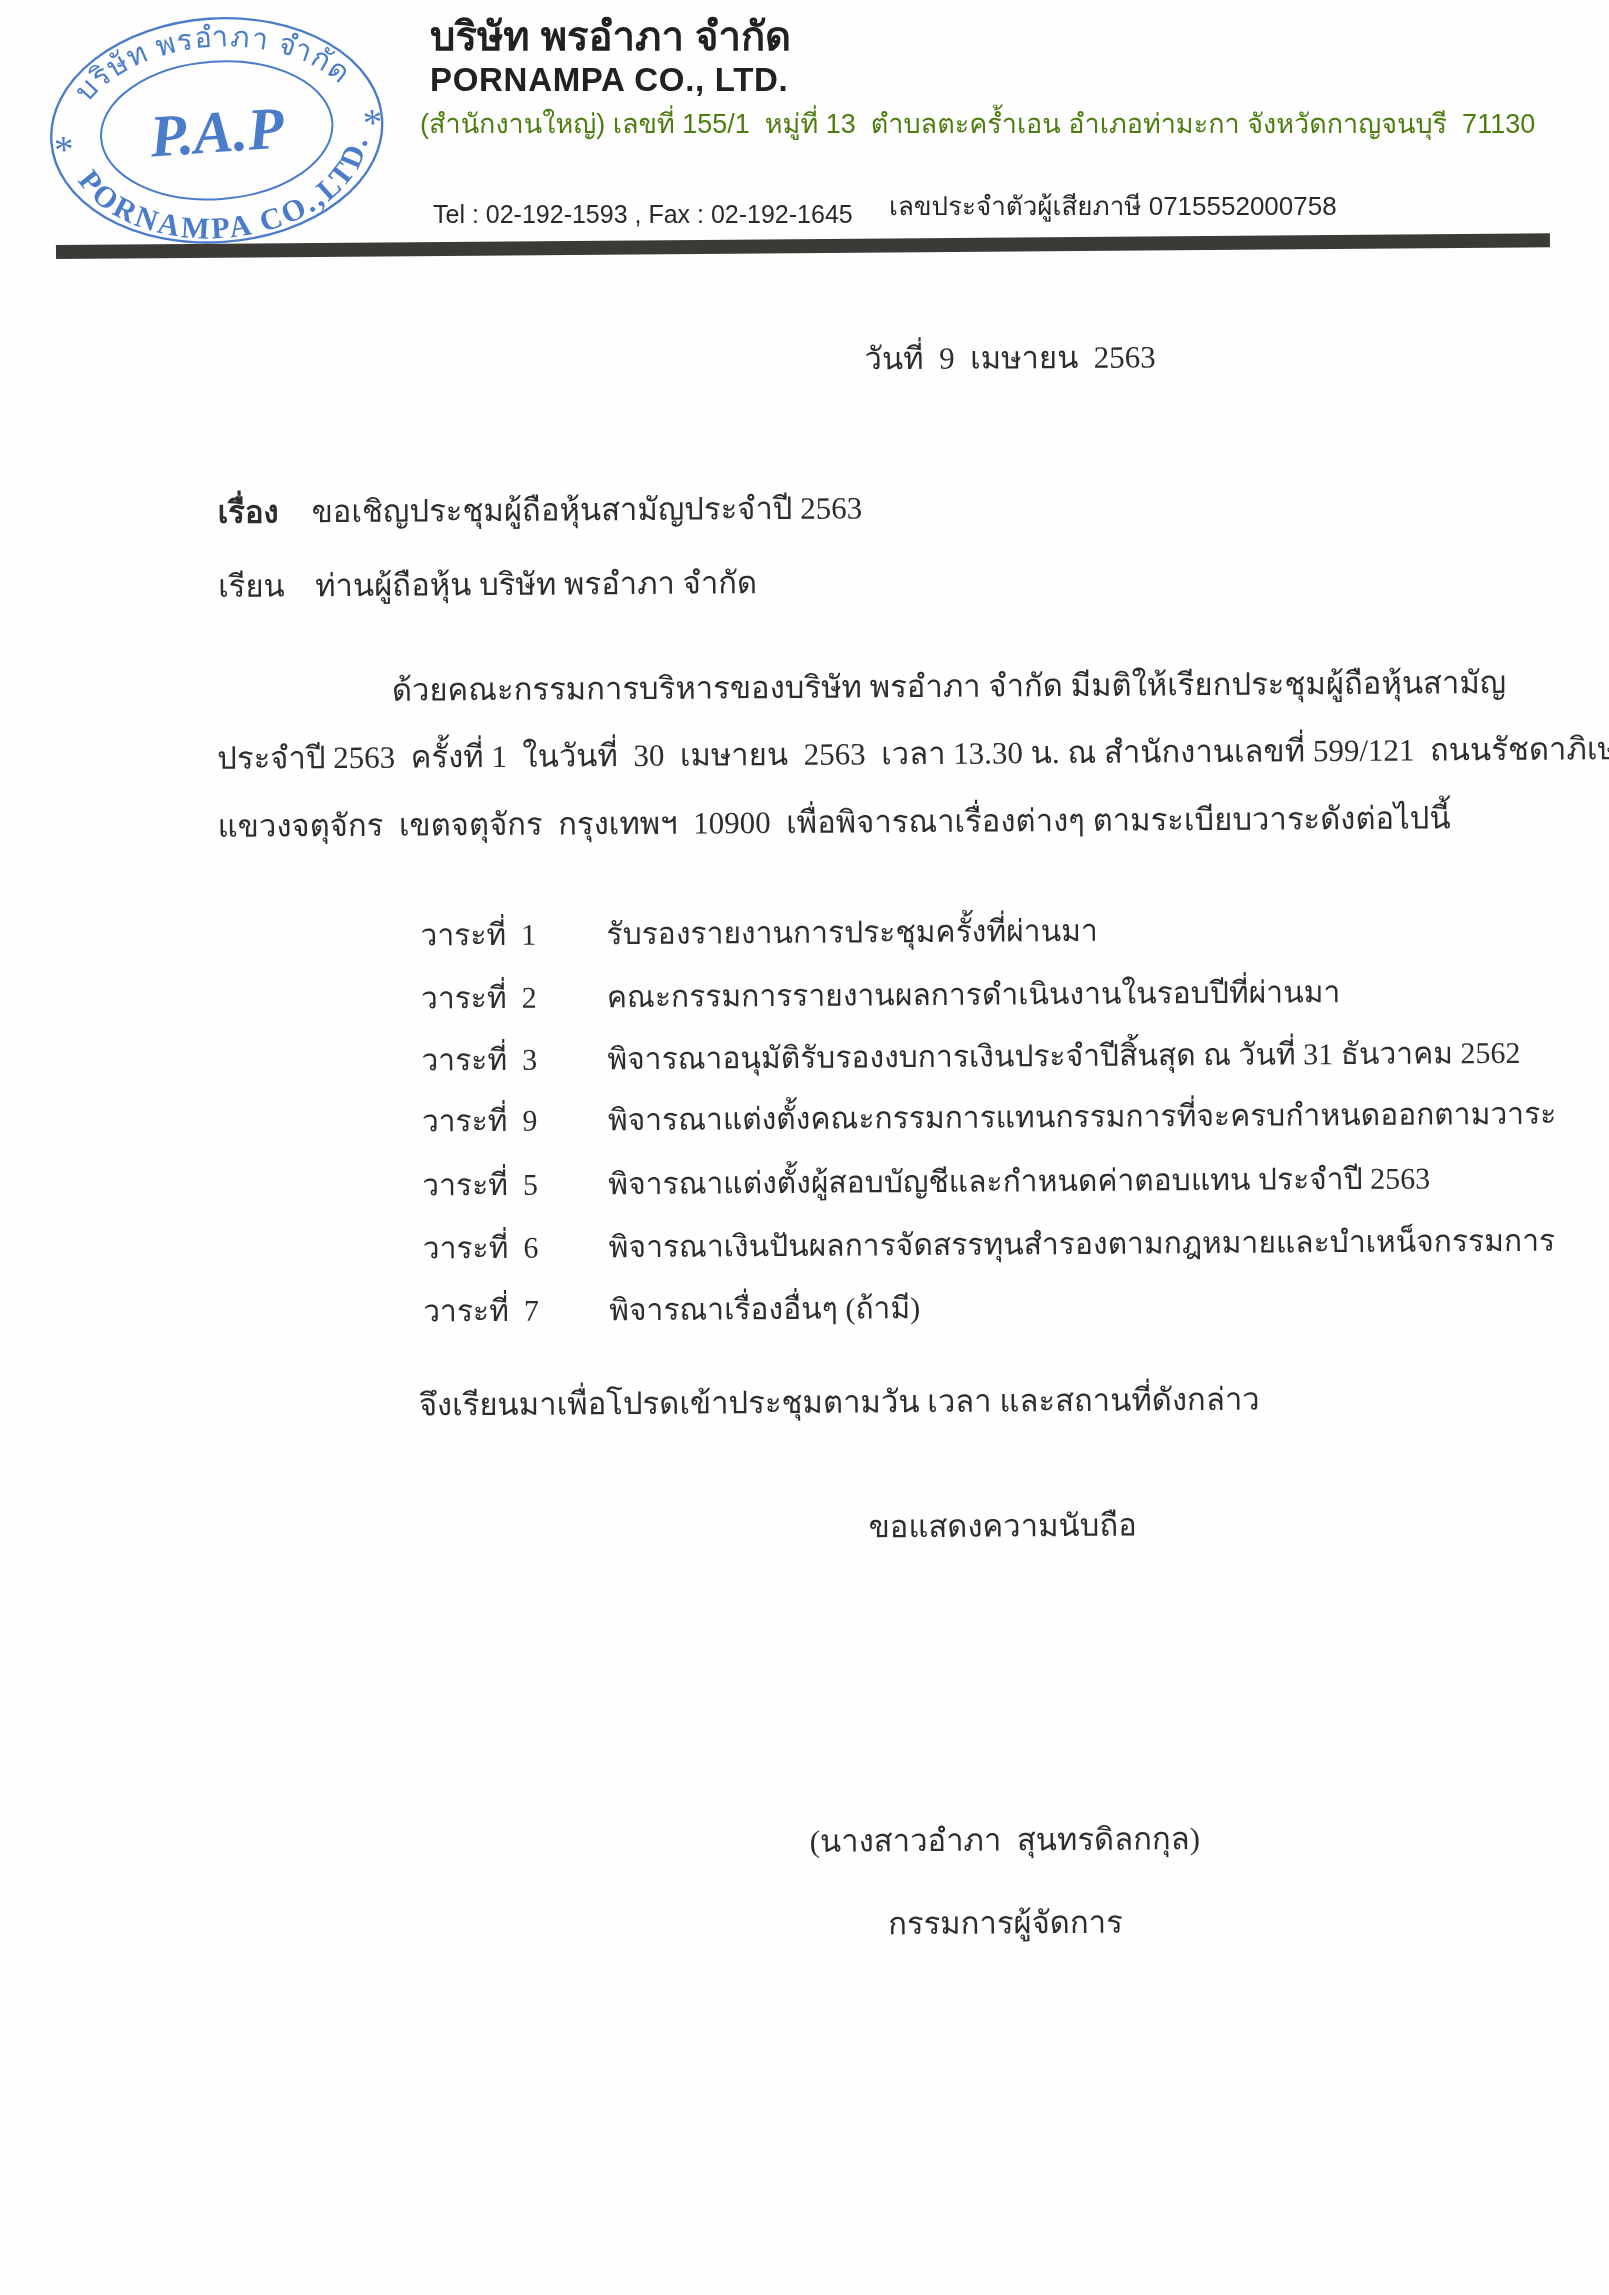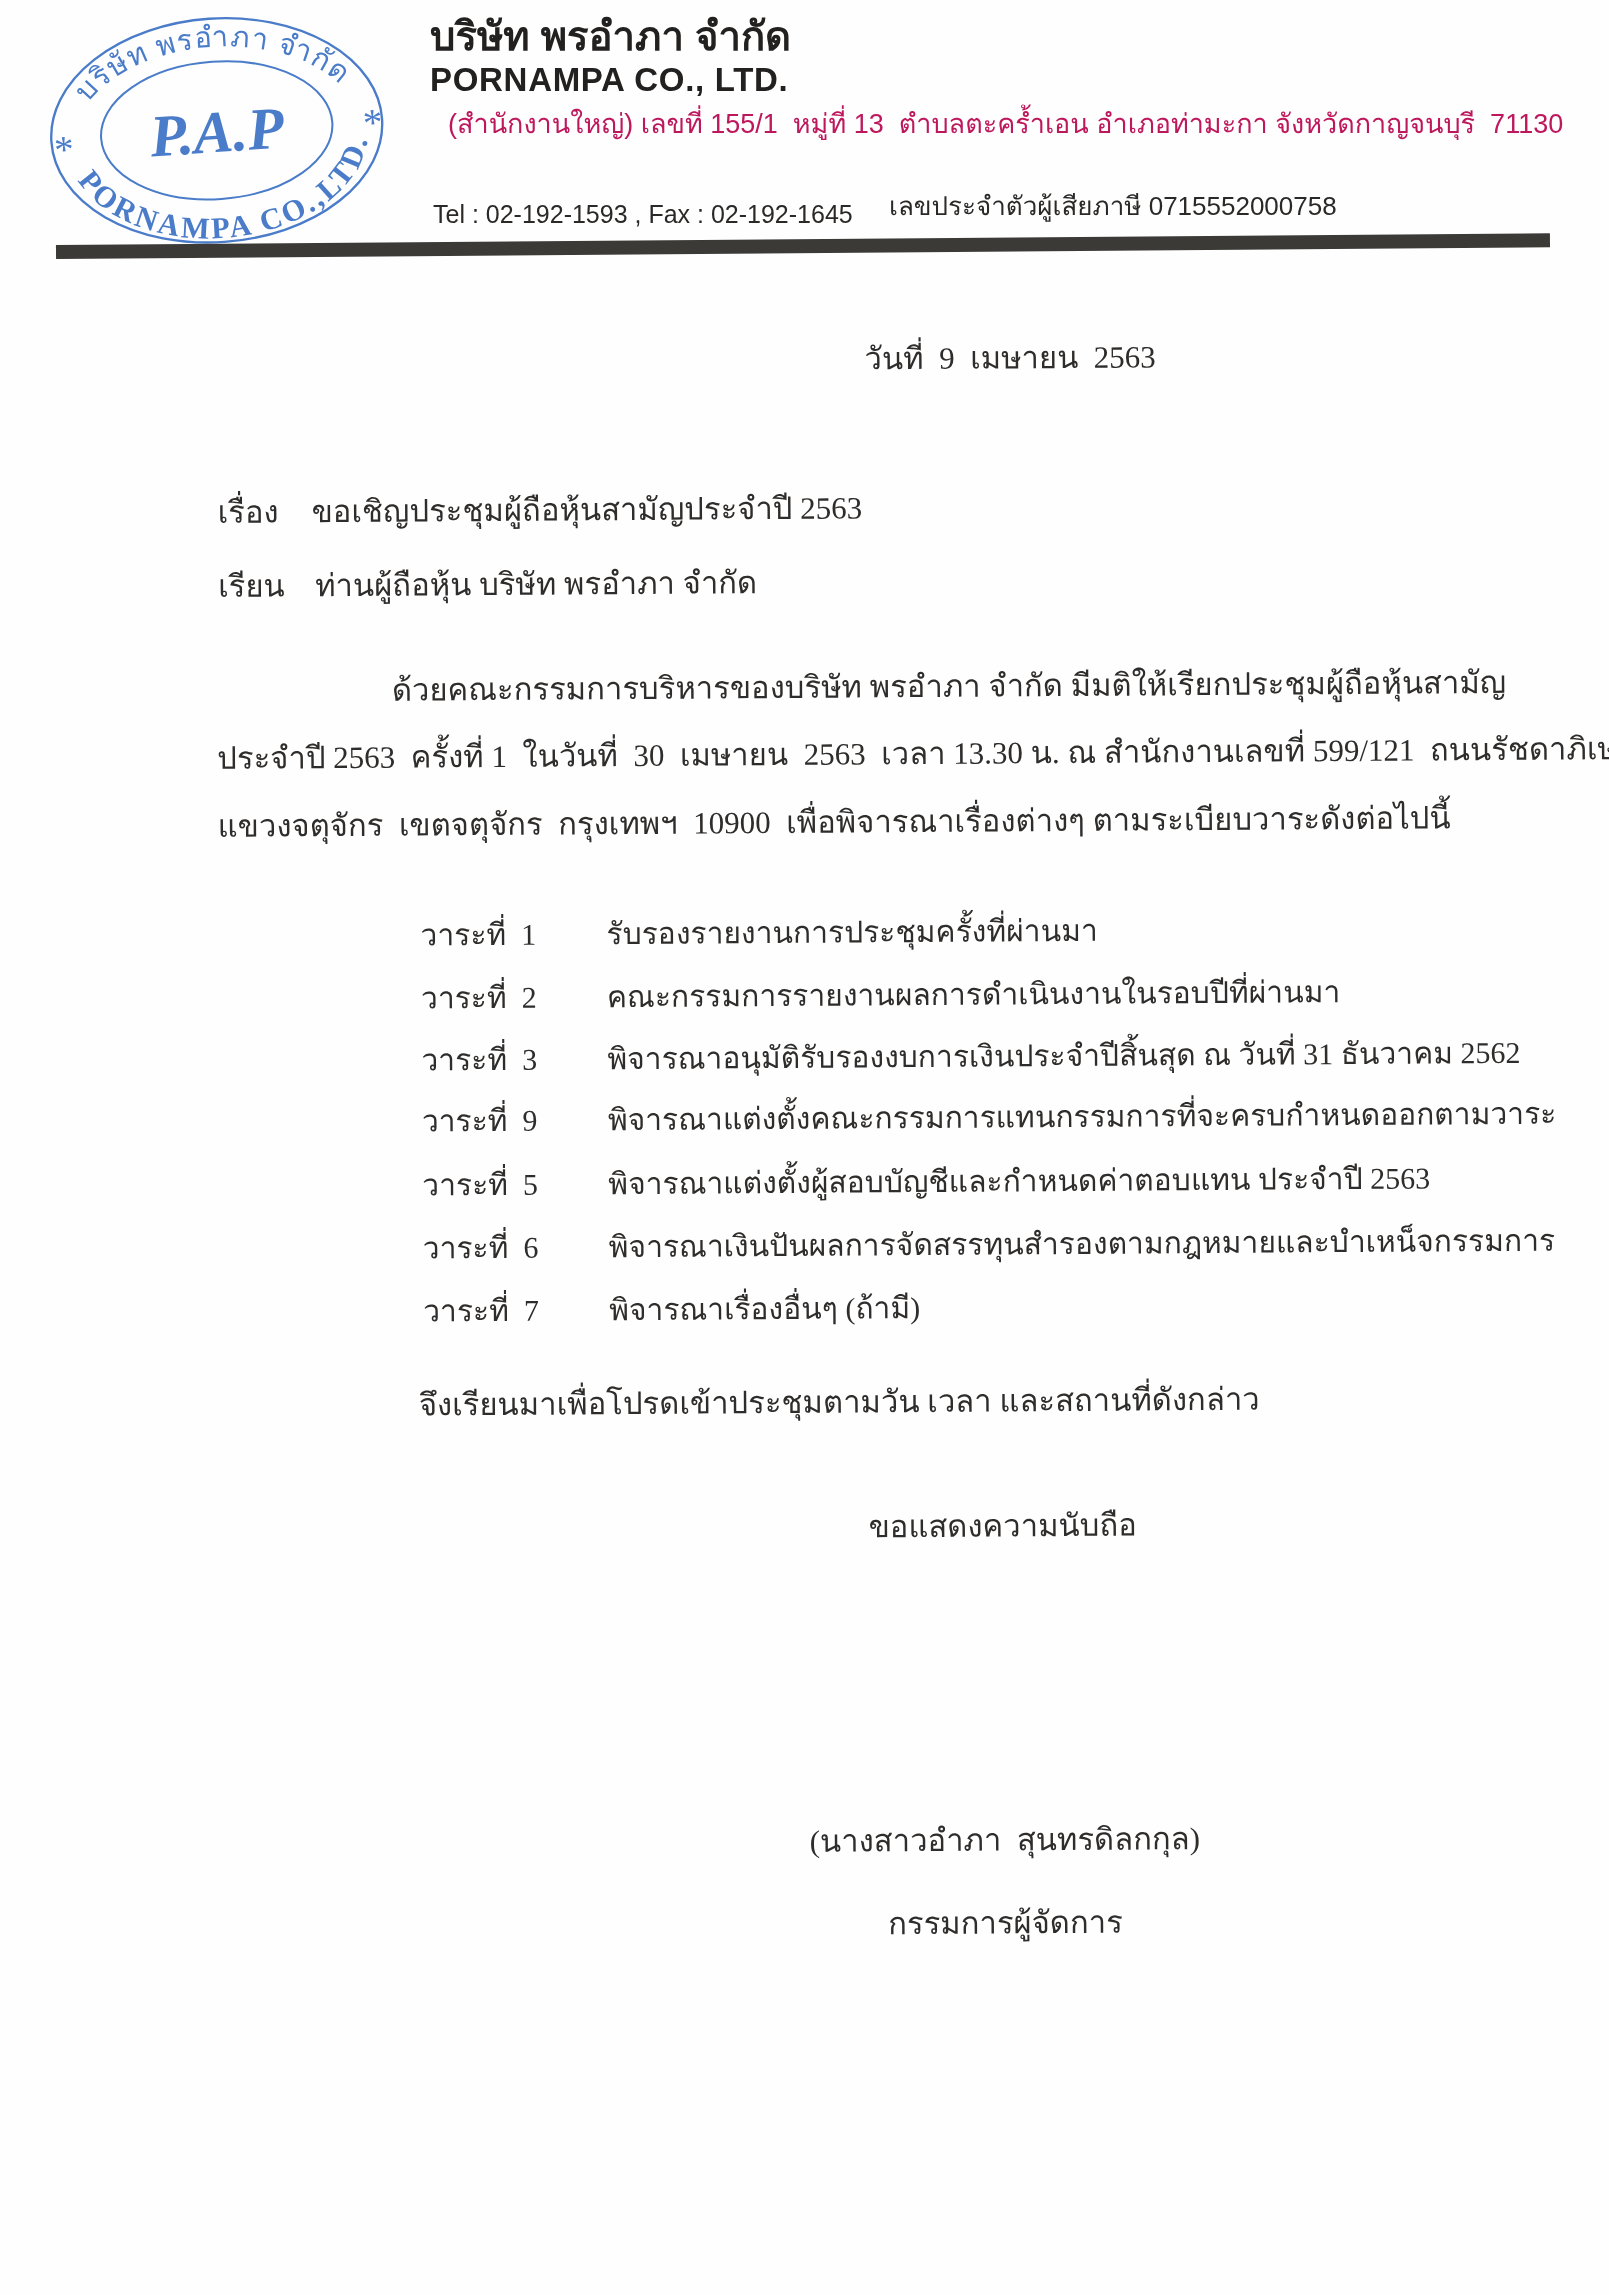--- a/index.html
+++ b/index.html
@@ -13,30 +13,30 @@
   }
   
   .stamp{position:absolute;left:43px;top:10.7px;width:353px;height:241px;transform:rotate(-4deg);}
   .stamp text{font-family:"Liberation Serif","DejaVu Serif",serif;}
   .stamp .arc-top{font-size:43px;letter-spacing:2px;}
   .stamp .arc-bottom{font-size:45px;letter-spacing:4px;font-weight:bold;}
   .stamp .mono{font-size:88px;font-style:italic;font-weight:bold;}
   .stamp .star{font-size:58px;}
   .company-th{position:absolute;left:430px;top:4px;font-size:40px;font-weight:800;color:#232120;font-family:"Liberation Sans","DejaVu Sans",sans-serif;white-space:pre;}
   .company-en{position:absolute;left:430px;top:61px;font-size:33px;font-weight:800;letter-spacing:0.7px;color:#232120;font-family:Liberation Sans, sans-serif;white-space:pre;}
-  .address-th{position:absolute;left:448px;top:102px;font-size:27px;color:#be185d;font-family:"Liberation Sans","DejaVu Sans",sans-serif;white-space:pre;}
+  .address-th{position:absolute;left:420px;top:102px;font-size:27px;color:#4d7c0f;font-family:"Liberation Sans","DejaVu Sans",sans-serif;white-space:pre;}
   .address-en{position:absolute;left:430px;top:156px;font-size:25px;color:#2b2927;font-family:"Liberation Sans","DejaVu Sans",sans-serif;white-space:pre;}
   .telfax{position:absolute;left:433px;top:200px;font-size:25px;color:#2b2927;font-family:"Liberation Sans","DejaVu Sans",sans-serif;white-space:pre;}
   .taxid{position:absolute;left:889px;top:185px;font-size:26px;color:#2b2927;font-family:"Liberation Sans","DejaVu Sans",sans-serif;white-space:pre;}
   .divider{position:absolute;left:56px;top:245px;width:1494px;height:14px;background:#3b3a37;transform:rotate(-0.45deg);transform-origin:0 50%;}
   
   .letter{position:absolute;left:0;top:0;width:1610px;height:2295px;transform:rotate(-0.4deg);transform-origin:200px 1002px;}
   .tline{position:absolute;white-space:pre;line-height:1.3;}
   .date-line{left:869px;top:344px;font-size:31px;}
-  .subject-label{left:221px;top:493px;font-size:31px;}
+  .subject-label{left:221px;top:493px;font-size:31px;font-weight:bold;}
   .subject-text{left:315px;top:493px;font-size:31px;}
   .to-label{left:221px;top:567px;font-size:31px;}
   .to-text{left:318px;top:567px;font-size:31px;}
   .body-l1{left:394px;top:672px;font-size:31px;}
   .body-l2{left:219px;top:739px;font-size:31px;}
   .body-l3{left:219px;top:807px;font-size:31px;}
   .agenda-label{left:421px;font-size:30px;}
   .agenda-text{left:607px;font-size:30px;}
   .ag1{top:917px;} .ag2{top:980px;} .ag3{top:1042px;}
   .ag4{top:1103px;} .ag5{top:1167px;} .ag6{top:1230px;} .ag7{top:1293px;}

